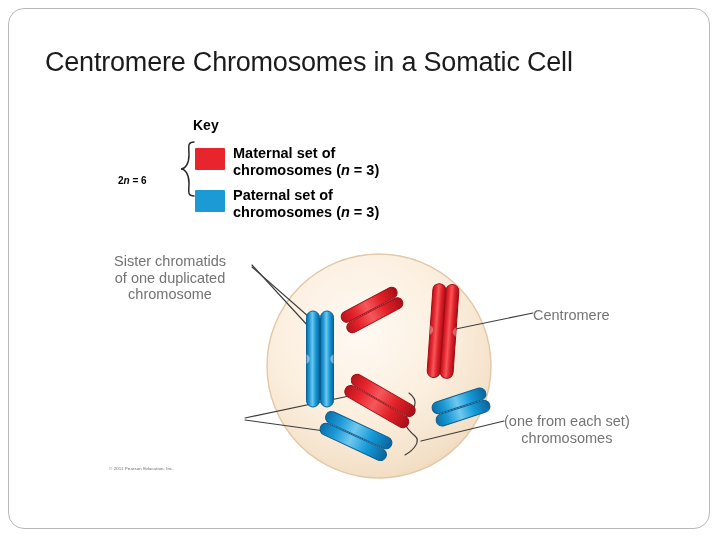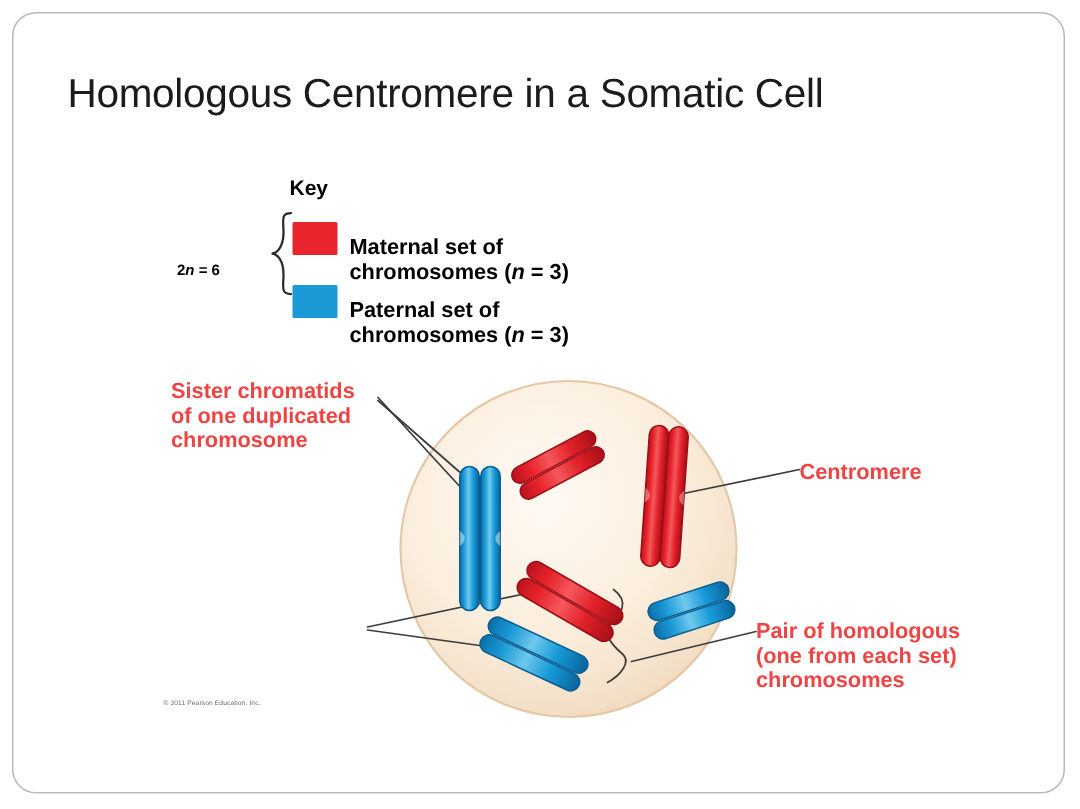--- a/index.html
+++ b/index.html
@@ -27,30 +27,30 @@
     font-size:10px; font-weight:bold; color:#000000; white-space:nowrap;
   }
   .twon i{font-style:italic;}
 
   .swatch{position:absolute; width:30px; height:22px; border-radius:1px;}
   .sw-maternal{left:186px; top:139px;}
   .sw-paternal{left:186px; top:181px;}
 
   .keytext{
     position:absolute; left:224px;
-    font-size:14.5px; font-weight:bold; color:#000; line-height:16.5px;margin-top:12px;
+    font-size:14.5px; font-weight:bold; color:#000; line-height:16.5px;
   }
   .kt-maternal{top:136px;}
   .kt-paternal{top:178px;}
   .keytext i{font-style:italic;}
 
   
   .lbl{
-    position:absolute; font-size:14.5px; font-weight:bold;
-    color:#ef4444; line-height:16.5px; white-space:nowrap;
+    position:absolute; font-size:14.5px; font-weight:normal;
+    color:#737373; line-height:16.5px; white-space:nowrap;text-align:center;
   }
   .lbl-sister{left:105px; top:244px;}
   .lbl-nonsister{left:103px; top:400px;}
   .lbl-centromere{left:524px; top:298px;}
   .lbl-pair{left:495px; top:404px;}
 
   .copyright{
     position:absolute; left:100px; top:457px;
     font-size:4.4px; color:#6a6a6a; letter-spacing:0.1px;
     transform:scale(1); transform-origin:left top; white-space:nowrap;
@@ -161,21 +161,21 @@
         <rect x="-28" y="-6" width="56" height="12" rx="6" fill="url(#blueGrad)" stroke="#0a5e92" stroke-width="1"></rect>
       </g>
       <g transform="translate(0,6.5)">
         <rect x="-28" y="-6" width="56" height="12" rx="6" fill="url(#blueGrad)" stroke="#0a5e92" stroke-width="1"></rect>
       </g>
     </g>
 
     <path d="M185 133 C178 133 180 138 180 146 C180 155 176 160 172 160 C176 160 180 165 180 174 C180 182 178 187 185 187" stroke="#2a2a2a" stroke-width="1.5" fill="none" stroke-linecap="round"></path>
   </svg>
 
-  <div class="title">Homologous Centromere in a Somatic Cell</div>
+  <div class="title">Centromere Chromosomes in a Somatic Cell</div>
 
   <div class="key-word">Key</div>
 
   <div class="twon">2<i>n</i> = 6</div>
 
   <div class="swatch sw-maternal" style="background:#e8242c;"></div>
   <div class="keytext kt-maternal">
     <div>Maternal set of</div>
     <div>chromosomes (<i>n</i> = 3)</div>
   </div>
@@ -191,20 +191,19 @@
     <div>of one duplicated</div>
     <div>chromosome</div>
   </div>
 
   <div class="lbl lbl-centromere">
     <div>Centromere</div>
   </div>
 
 
   <div class="lbl lbl-pair">
-    <div>Pair of homologous</div>
     <div>(one from each set)</div>
     <div>chromosomes</div>
   </div>
 
   <div class="copyright">© 2011 Pearson Education, Inc.</div>
 
 </div>
 
 </body></html>

